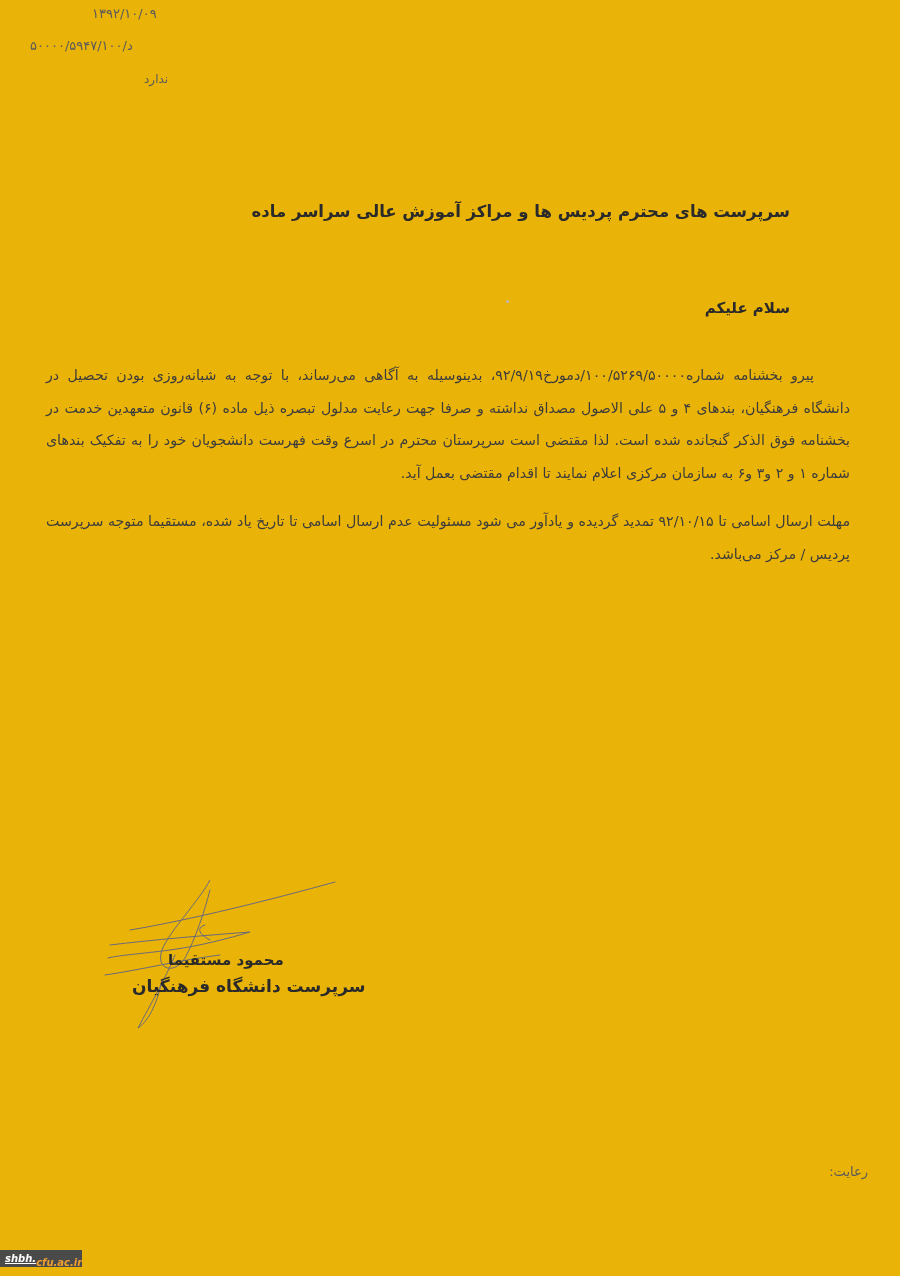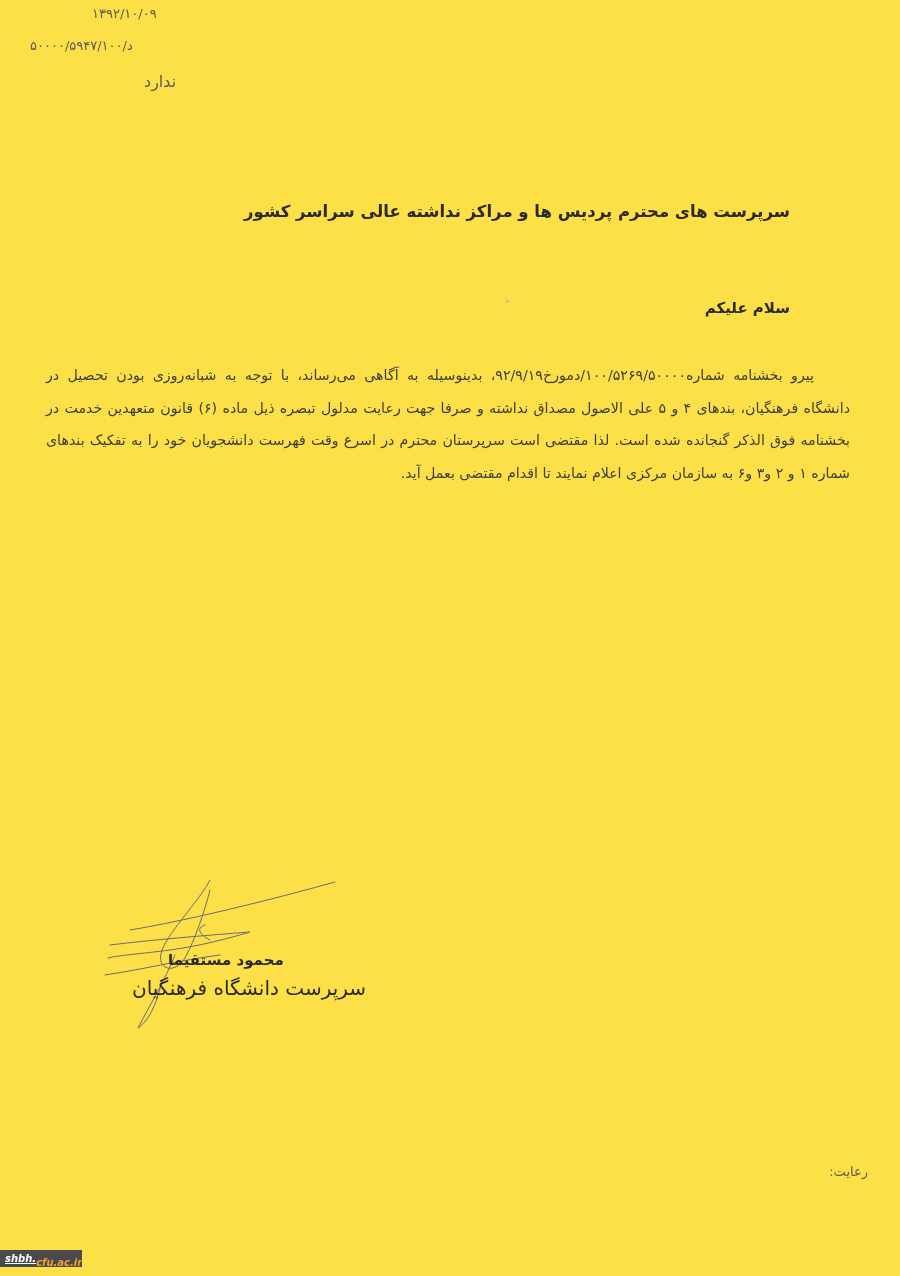--- a/index.html
+++ b/index.html
@@ -12,34 +12,34 @@
       height: 1276px;
       position: relative;
       overflow: hidden;
       font-family: "DejaVu Sans", sans-serif;
       color: #3a3a3a;
     }
     .page {
       position: absolute;
       left: 0; top: 0;
       width: 900px; height: 1276px;
-      background: #fde047;
+      background: #eab308;
     }
     .meta {
       position: absolute;
       direction: rtl;
       font-family: "DejaVu Sans", sans-serif;
       color: #5a5a5a;
       font-size: 13px;
       letter-spacing: 1px;
       white-space: nowrap;
     }
     .meta-date { left: 92px; top: 6px; }
     .meta-number { left: 30px; top: 38px; }
-    .meta-attach { left: 144px; top: 72px; font-size: 16px; letter-spacing: 0; }
+    .meta-attach { left: 144px; top: 72px; font-size: 12px; letter-spacing: 0; }
 
     .recipient {
       position: absolute;
       right: 110px;
       top: 202px;
       direction: rtl;
       font-family: "DejaVu Sans", sans-serif;
       font-weight: bold;
       font-size: 16.5px;
       color: #2a2a2a;
@@ -92,22 +92,22 @@
       font-weight: bold;
       font-size: 15px;
       color: #2a2a2a;
       white-space: nowrap;
     }
     .sign-title {
       position: absolute;
       left: 132px;
       top: 976px;
       direction: rtl;
-      font-weight: normal;
-      font-size: 20px;
+      font-weight: bold;
+      font-size: 17px;
       color: #2a2a2a;
       white-space: nowrap;
     }
     .cc-label {
       position: absolute;
       right: 32px;
       top: 1164px;
       direction: rtl;
       font-size: 13px;
       color: #5a5a5a;
@@ -141,28 +141,29 @@
   </style>
 </head>
 <body>
 
 <div class="page">
 
   <div class="meta meta-date">۱۳۹۲/۱۰/۰۹</div>
   <div class="meta meta-number">د/۵۰۰۰۰/۵۹۴۷/۱۰۰</div>
   <div class="meta meta-attach">ندارد</div>
 
-  <div class="recipient">سرپرست های محترم پردیس ها و مراکز نداشته عالی سراسر کشور</div>
+  <div class="recipient">سرپرست های محترم پردیس ها و مراکز آموزش عالی سراسر ماده</div>
 
   <div class="speck"></div>
 
   <div class="greeting">سلام علیکم</div>
 
   <div class="body-text">
     <p class="first">پیرو بخشنامه شماره۱۰۰/۵۲۶۹/۵۰۰۰۰/دمورخ۹۲/۹/۱۹، بدینوسیله به آگاهی می‌رساند، با توجه به شبانه‌روزی بودن تحصیل در دانشگاه فرهنگیان، بندهای ۴ و ۵ علی الاصول مصداق نداشته و صرفا جهت رعایت مدلول تبصره ذیل ماده (۶) قانون متعهدین خدمت در بخشنامه فوق الذکر گنجانده شده است. لذا مقتضی است سرپرستان محترم در اسرع وقت فهرست دانشجویان خود را به تفکیک بندهای شماره ۱ و ۲ و۳ و۶ به سازمان مرکزی اعلام نمایند تا اقدام مقتضی بعمل آید.</p>
+    <p>مهلت ارسال اسامی تا ۹۲/۱۰/۱۵ تمدید گردیده و یادآور می شود مسئولیت عدم ارسال اسامی تا تاریخ یاد شده، مستقیما متوجه سرپرست پردیس / مرکز می‌باشد.</p>
   </div>
 
   <div class="signature">
     <svg width="260" height="160" viewBox="0 0 260 160">
       <g fill="none" stroke="#6a6a7a" stroke-width="1" stroke-linecap="round">
         <path d="M110 0 C 100 20, 70 50, 62 70 C 55 90, 75 95, 85 78 C 95 60, 105 30, 110 10"></path>
         <path d="M10 65 C 50 60, 110 55, 150 52 C 130 58, 100 66, 70 70 C 40 74, 20 75, 8 78"></path>
         <path d="M30 50 C 90 40, 170 20, 235 2"></path>
         <path d="M5 95 C 40 90, 80 80, 120 75"></path>
         <path d="M75 75 C 65 100, 50 125, 38 148 C 50 140, 58 120, 62 100"></path>

